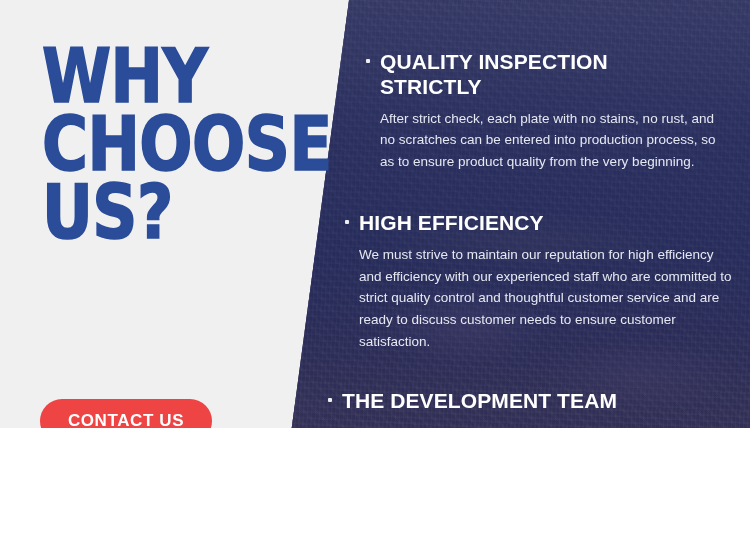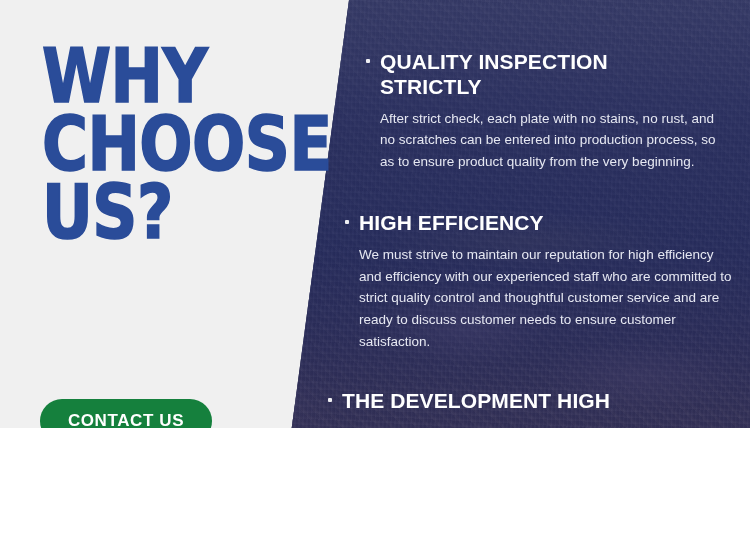--- a/index.html
+++ b/index.html
@@ -50,21 +50,21 @@
   .headline .hl-line { display: block; white-space: nowrap; }
 
   .cta-button {
     position: absolute;
     left: 40px;
     top: 399px;
     width: 172px;
     height: 44px;
     border: none;
     border-radius: 22px;
-    background: #15803d;
+    background: #ef4444;
     color: #ffffff;
     font-family: "Liberation Sans", sans-serif;
     font-weight: 700;
     font-size: 17px;
     letter-spacing: 0.6px;
     cursor: pointer;
     z-index: 4;
     padding: 0;
   }
 
@@ -194,17 +194,17 @@
     </div>
 
     <div class="feature feature-2">
       <span class="bullet"></span>
       <h3>HIGH EFFICIENCY</h3>
       <p>We must strive to maintain our reputation for high efficiency and efficiency with our experienced staff who are committed to strict quality control and thoughtful customer service and are ready to discuss customer needs to ensure customer satisfaction.</p>
     </div>
 
     <div class="feature feature-3">
       <span class="bullet"></span>
-      <h3>THE DEVELOPMENT HIGH</h3>
+      <h3>THE DEVELOPMENT TEAM</h3>
     </div>
 
   </div>
 </div>
 
 </body></html>

